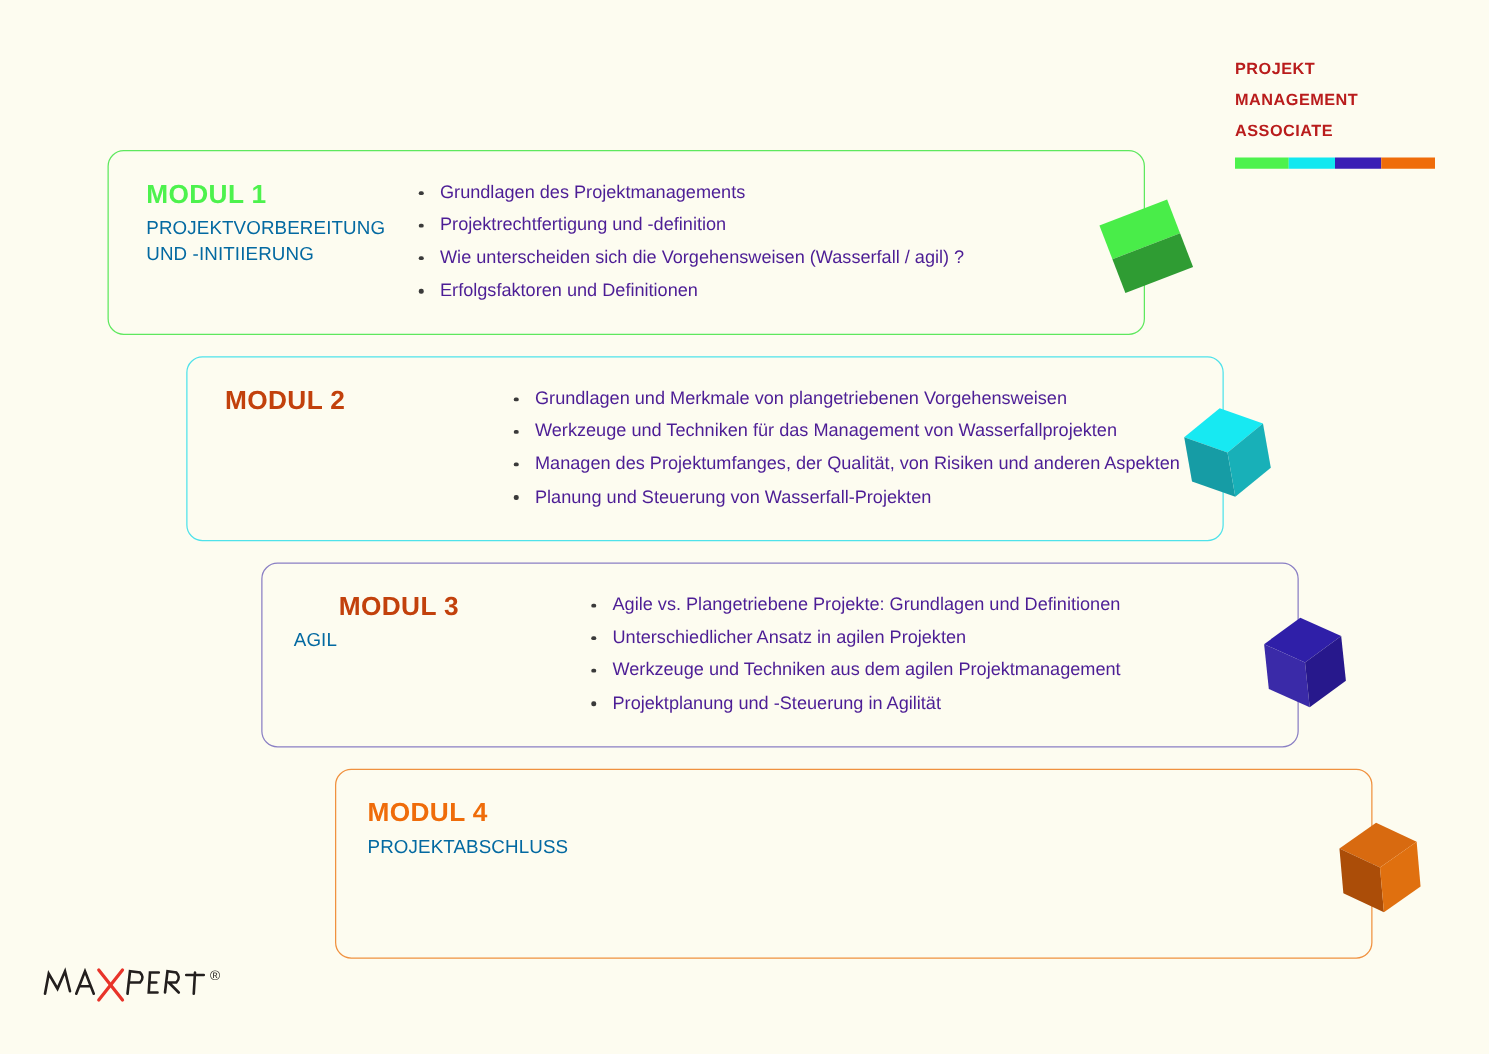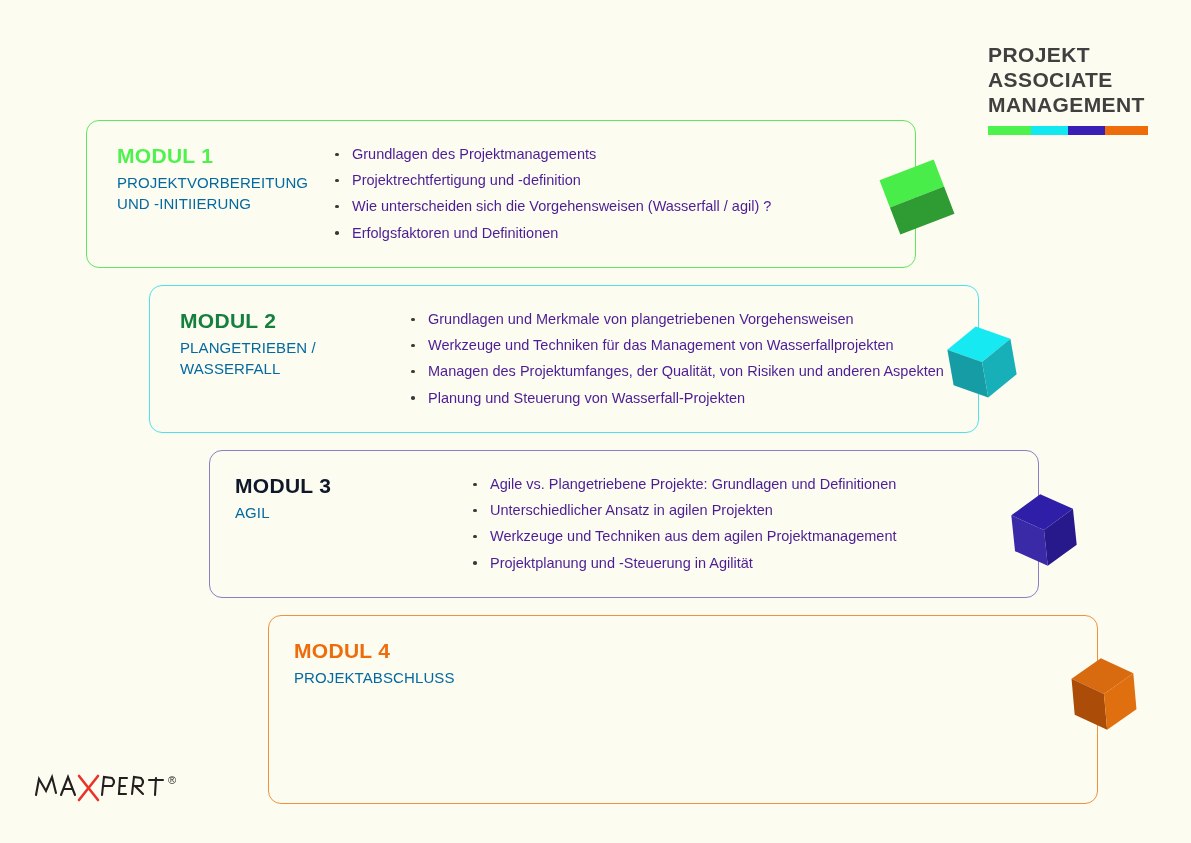--- a/index.html
+++ b/index.html
@@ -22,23 +22,23 @@
 
   
   .header {
     position: absolute;
     left: 988px;
     top: 42px;
     width: 200px;
   }
   .header-line {
     font-weight: bold;
-    font-size: 21px;
+    font-size: 13px;
     letter-spacing: 0.4px;
-    color: #404040;
+    color: #b91c1c;
     line-height: 25px;
     white-space: nowrap;
   }
   .header-bar {
     margin-top: 9px;
     width: 160px;
     height: 9px;
     display: flex;
   }
   .header-bar span { display: block; height: 100%; }
@@ -52,21 +52,21 @@
     position: absolute;
     box-sizing: border-box;
     border-radius: 13px;
     border-style: solid;
     border-width: 1.6px;
     background: transparent;
   }
   #card-1 { left: 86px;  top: 120px; width: 830px; height: 148px; }
   #card-2 { left: 149px; top: 285px; width: 830px; height: 148px; }
   #card-3 { left: 209px; top: 450px; width: 830px; height: 148px; }
-  #card-4 { left: 268px; top: 615px; width: 830px; height: 189px; }
+  #card-4 { left: 268px; top: 615px; width: 830px; height: 152px; }
 
   .card-inner {
     position: absolute;
     inset: 0;
     display: flex;
     align-items: flex-start;
     justify-content: space-between;
   }
   .card-left {
     flex: 0 0 auto;
@@ -129,22 +129,22 @@
     height: 44px;
   }
 </style>
 </head>
 <body style="background: rgb(253, 252, 240);">
 
 <div id="canvas">
 
   <div class="header">
     <div class="header-line">PROJEKT</div>
+    <div class="header-line">MANAGEMENT</div>
     <div class="header-line">ASSOCIATE</div>
-    <div class="header-line">MANAGEMENT</div>
     <div class="header-bar">
       <span class="hb-1" style="background: rgb(77, 242, 77);"></span>
       <span class="hb-2" style="background: rgb(18, 232, 240);"></span>
       <span class="hb-3" style="background: rgb(58, 31, 181);"></span>
       <span class="hb-4" style="background: rgb(239, 108, 10);"></span>
     </div>
   </div>
 
   <div class="card" id="card-1" style="border-color: rgb(94, 232, 94);">
     <div class="card-inner">
@@ -158,37 +158,35 @@
         <li>Projektrechtfertigung und -definition</li>
         <li>Wie unterscheiden sich die Vorgehensweisen (Wasserfall / agil) ?</li>
         <li>Erfolgsfaktoren und Definitionen</li>
       </ul>
     </div>
   </div>
 
   <div class="card" id="card-2" style="border-color: rgb(79, 226, 234);">
     <div class="card-inner">
       <div class="card-left">
-        <div class="module-num" style="color: #15803d;">MODUL 2</div>
-        <div class="module-sub">PLANGETRIEBEN /
-WASSERFALL</div>
+        <div class="module-num" style="color: #c2410c;">MODUL 2</div>
       </div>
       <ul class="bullets">
         <li>Grundlagen und Merkmale von plangetriebenen Vorgehensweisen</li>
         <li>Werkzeuge und Techniken für das Management von Wasserfallprojekten</li>
         <li>Managen des Projektumfanges, der Qualität, von Risiken und anderen Aspekten</li>
         <li>Planung und Steuerung von Wasserfall-Projekten</li>
       </ul>
     </div>
   </div>
 
   <div class="card" id="card-3" style="border-color: rgb(138, 127, 196);">
     <div class="card-inner">
       <div class="card-left">
-        <div class="module-num" style="color: #0f172a;">MODUL 3</div>
+        <div class="module-num" style="color: #c2410c; margin-left: 36px;">MODUL 3</div>
         <div class="module-sub">AGIL</div>
       </div>
       <ul class="bullets">
         <li>Agile vs. Plangetriebene Projekte: Grundlagen und Definitionen</li>
         <li>Unterschiedlicher Ansatz in agilen Projekten</li>
         <li>Werkzeuge und Techniken aus dem agilen Projektmanagement</li>
         <li>Projektplanung und -Steuerung in Agilität</li>
       </ul>
     </div>
   </div>

